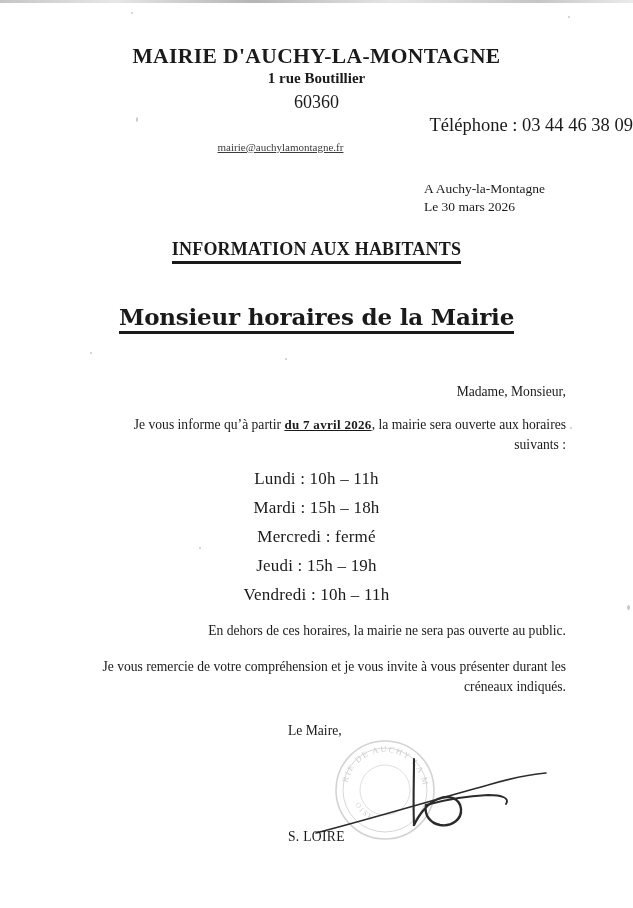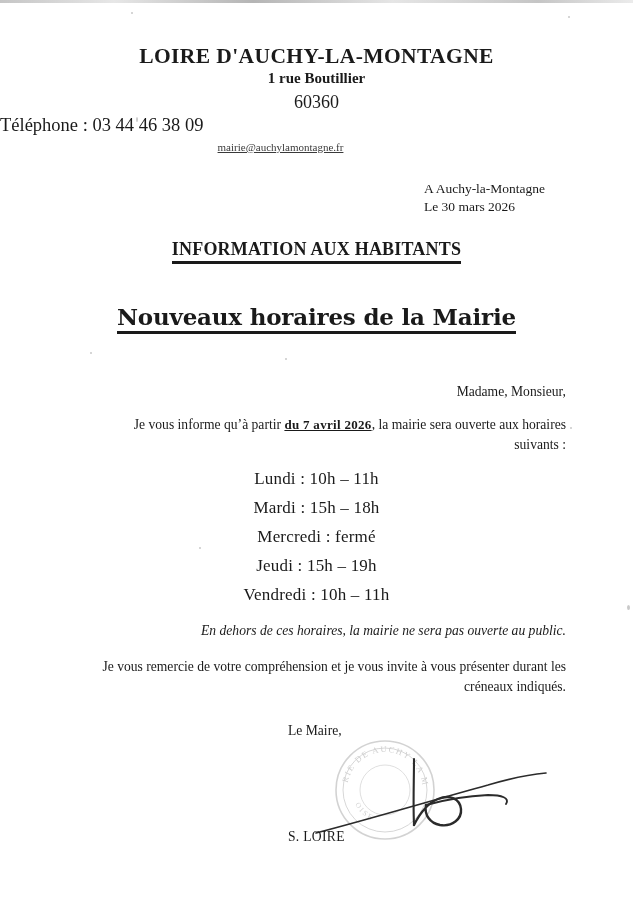--- a/index.html
+++ b/index.html
@@ -63,21 +63,21 @@
     position: absolute;
     left: 0; top: 92px;
     width: 633px;
     text-align: center;
     font-size: 18px;
   }
   .lh-phone {
     position: absolute;
     left: 0; top: 115px;
     width: 633px;
-    text-align: left;
+    text-align: right;
     font-size: 18.5px;
   }
   .lh-email {
     position: absolute;
     left: 0; top: 141px;
     width: 561px;
     text-align: center;
     font-size: 11px;
     text-decoration: underline;
     color: #3a3a3a;
@@ -124,21 +124,21 @@
   .body-text {
     position: absolute;
     left: 70px;
     width: 496px;
     font-size: 13.6px;
     line-height: 20px;
     text-align: right;
   }
   .salutation { top: 382px; text-indent: 32px; }
   .para-intro { top: 415px; text-indent: 32px; }
-  .para-outside { top: 621px; text-indent: 32px; font-style: italic; }
+  .para-outside { top: 621px; text-indent: 32px; }
   .para-thanks { top: 657px; text-indent: 32px; }
 
   .date-emph {
     font-weight: bold;
     font-size: 13px;
     text-decoration: underline;
     letter-spacing: 0.3px;
   }
 
   
@@ -183,36 +183,36 @@
   <div class="scan-edge-top"></div>
   <div class="speck" style="left:131px; top:12px; width:2px; height:2px;"></div>
   <div class="speck" style="left:568px; top:16px; width:2px; height:2px;"></div>
   <div class="speck" style="left:136px; top:117px; width:2px; height:5px;"></div>
   <div class="speck" style="left:285px; top:358px; width:2px; height:2px;"></div>
   <div class="speck" style="left:90px; top:352px; width:2px; height:2px;"></div>
   <div class="speck" style="left:570px; top:427px; width:2px; height:2px;"></div>
   <div class="speck" style="left:627px; top:605px; width:3px; height:5px;"></div>
   <div class="speck" style="left:199px; top:547px; width:2px; height:2px;"></div>
 
-  <div class="lh-name">LOIRE D'AUCHY-LA-MONTAGNE</div>
+  <div class="lh-name">MAIRIE D'AUCHY-LA-MONTAGNE</div>
   <div class="lh-street">1 rue Boutillier</div>
   <div class="lh-postal">60360</div>
   <div class="lh-phone">Téléphone : 03 44 46 38 09</div>
   <div class="lh-email">mairie@auchylamontagne.fr</div>
 
   <div class="placedate">
     <div>A Auchy-la-Montagne</div>
     <div>Le 30 mars 2026</div>
   </div>
 
   <div class="h-main">
     <span>INFORMATION AUX HABITANTS</span>
   </div>
   <div class="h-sub">
-    <span>Nouveaux horaires de la Mairie</span>
+    <span>Monsieur horaires de la Mairie</span>
   </div>
 
   <div class="body-text salutation">Madame, Monsieur,</div>
 
   <div class="body-text para-intro"><span>Je vous informe qu’à partir </span><span class="date-emph">du 7 avril 2026</span><span>, la mairie sera ouverte aux horaires suivants :</span></div>
 
   <div class="schedule">
     <div class="sched-row">Lundi : 10h – 11h</div>
     <div class="sched-row">Mardi : 15h – 18h</div>
     <div class="sched-row">Mercredi : fermé</div>

